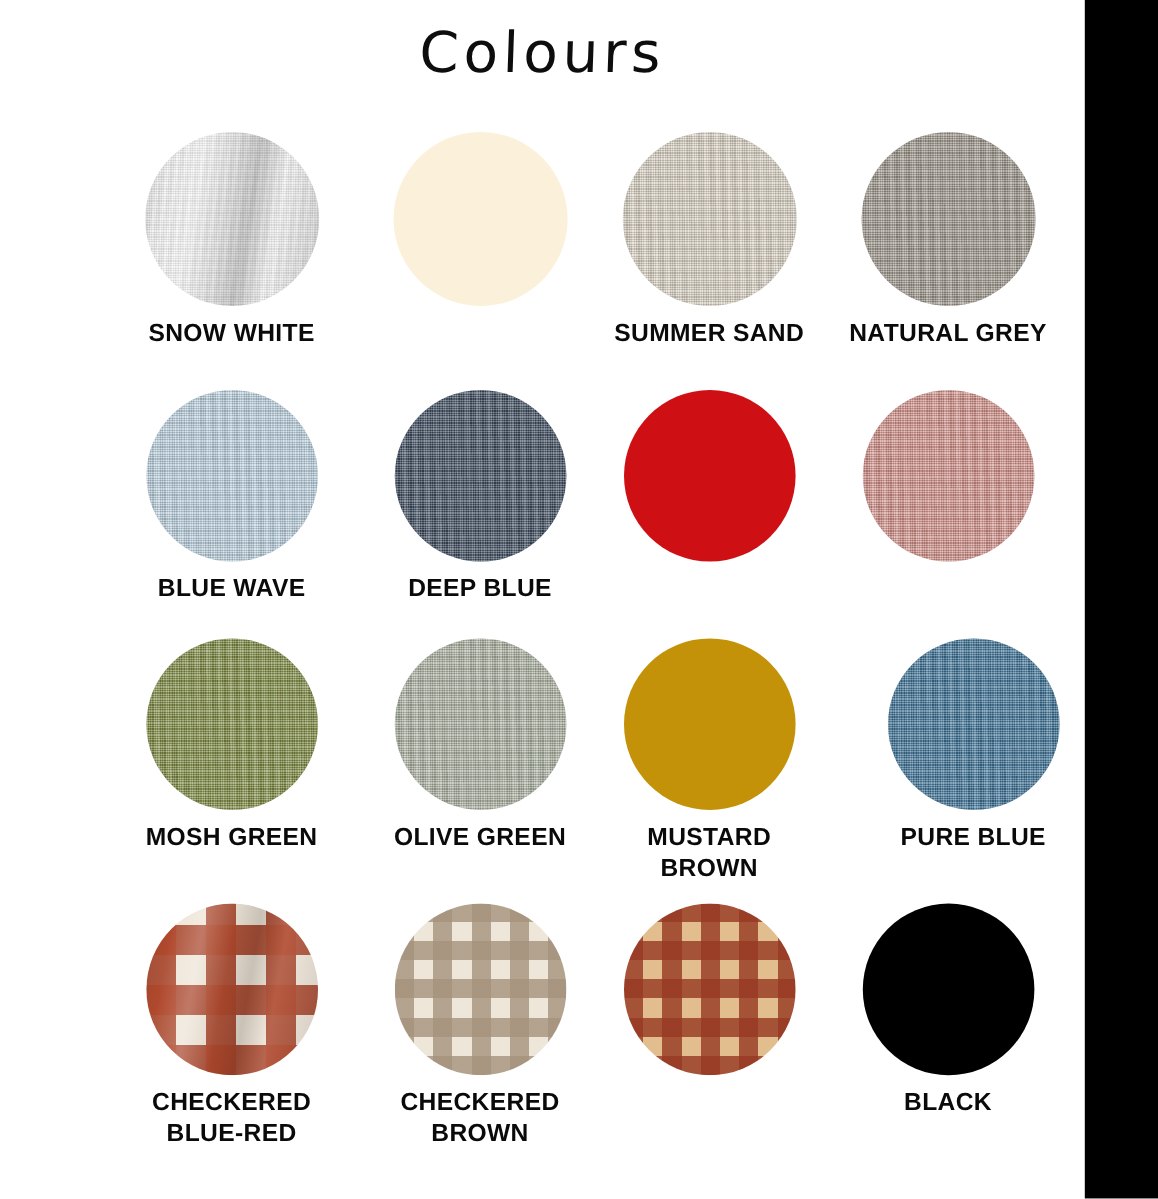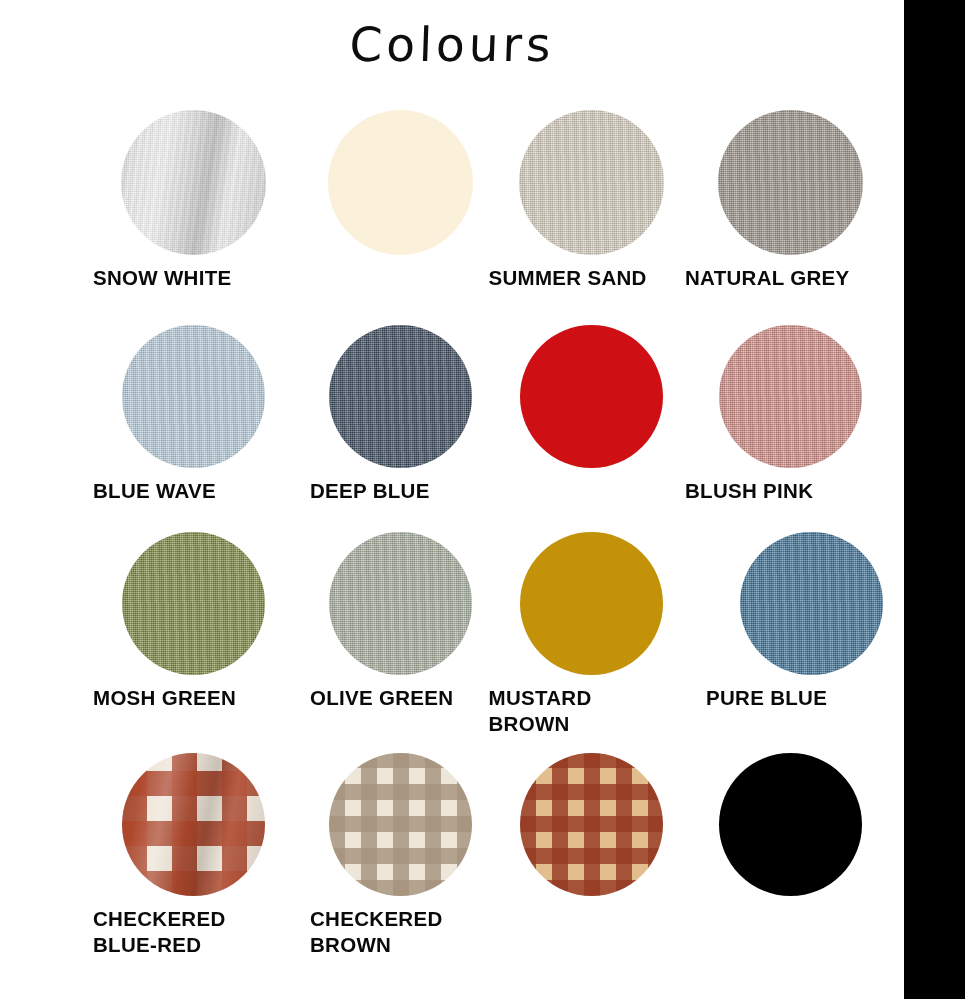--- a/index.html
+++ b/index.html
@@ -23,21 +23,21 @@
     font-size:47px;font-weight:400;
     letter-spacing:4px;
     color:#0d0d0d;
     line-height:62px;
     transform:skewX(-2deg);
   }
 
   
   #grid{position:absolute;left:0;top:96px;width:904px;height:900px;}
   .row{position:absolute;left:0;width:904px;}
-  .cell{position:absolute;top:0;text-align:left;}
+  .cell{position:absolute;top:0;text-align:center;}
   .swatch{
     position:relative;
     margin:0 auto;
     border-radius:50%;
     overflow:hidden;
     background-repeat:repeat;
   }
   .swatch .tex{position:absolute;inset:0;}
   .label{
     margin-top:10px;
@@ -116,21 +116,20 @@
           </div>
           <div class="label">DEEP BLUE</div>
         </div>
         <div class="cell" style="left: 488.5px; width: 205px;">
           <div class="swatch" title="POPPY RED" style="width: 143px; height: 143px; background: rgb(206, 16, 21);"></div>
         </div>
         <div class="cell" style="left: 685px; width: 210px;">
           <div class="swatch" title="BLUSH PINK" style="width: 143px; height: 143px; background: rgb(212, 145, 138);">
             <div class="tex linen-strong"></div>
           </div>
-          <div class="label">BLUSH PINK</div>
         </div>
       </div>
       <div class="row" style="top: 436px;">
         <div class="cell" style="left: 93px; width: 200px;">
           <div class="swatch" title="MOSH GREEN" style="width: 143px; height: 143px; background: rgb(126, 139, 66);">
             <div class="tex linen-strong"></div>
           </div>
           <div class="label">MOSH GREEN</div>
         </div>
         <div class="cell" style="left: 310px; width: 180px;">
@@ -162,19 +161,20 @@
         <div class="cell" style="left: 310px; width: 180px;">
           <div class="swatch" title="CHECKERED BROWN" style="width: 143px; height: 143px; background: repeating-linear-gradient(90deg, rgba(165, 146, 124, 0.8) 0px, rgba(165, 146, 124, 0.8) 16px, rgba(0, 0, 0, 0) 16px, rgba(0, 0, 0, 0) 32px), repeating-linear-gradient(0deg, rgba(165, 146, 124, 0.8) 0px, rgba(165, 146, 124, 0.8) 16px, rgba(0, 0, 0, 0) 16px, rgba(0, 0, 0, 0) 32px) rgb(237, 230, 217);"></div>
           <div class="label">CHECKERED
 BROWN</div>
         </div>
         <div class="cell" style="left: 488.5px; width: 205px;">
           <div class="swatch" title="RED GINGHAM" style="width: 143px; height: 143px; background: repeating-linear-gradient(90deg, rgba(150, 56, 34, 0.8) 0px, rgba(150, 56, 34, 0.8) 16px, rgba(0, 0, 0, 0) 16px, rgba(0, 0, 0, 0) 32px), repeating-linear-gradient(0deg, rgba(150, 56, 34, 0.8) 0px, rgba(150, 56, 34, 0.8) 16px, rgba(0, 0, 0, 0) 16px, rgba(0, 0, 0, 0) 32px) rgb(226, 190, 142);"></div>
         </div>
         <div class="cell" style="left: 685px; width: 210px;">
           <div class="swatch" title="BLACK" style="width: 143px; height: 143px; background: rgb(0, 0, 0);"></div>
+          <div class="label">BLACK</div>
         </div>
       </div>
     </div>
 
   <div id="right-bar" style="background: rgb(0, 0, 0);"></div>
 
 </div>
 
 </body></html>

